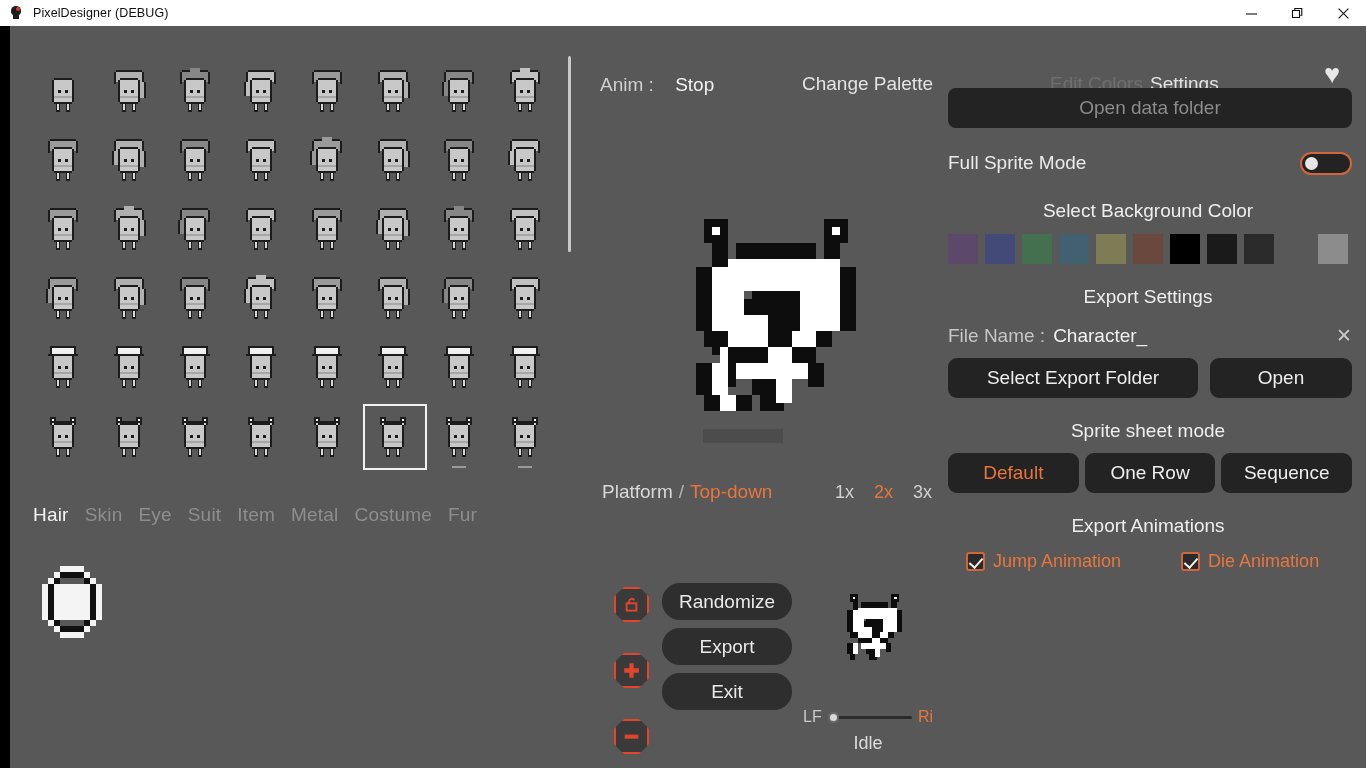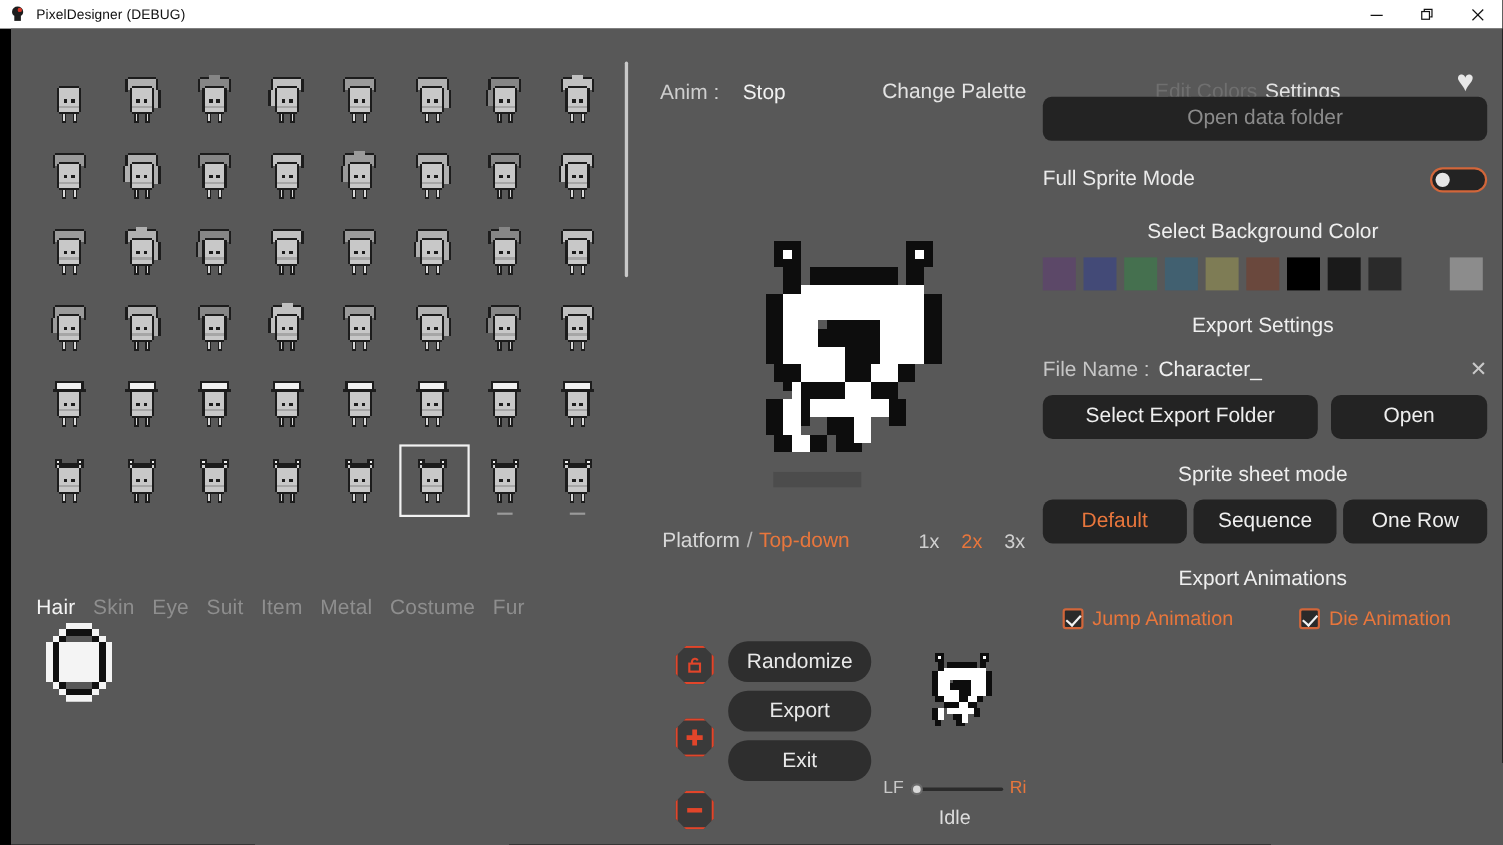--- a/index.html
+++ b/index.html
@@ -71,21 +71,21 @@
   .scroll-track {
     position: absolute; left: 558px; top: 30px; width: 4px; height: 230px;
   }
   .scroll-thumb {
     position: absolute; left: 0; top: 0; width: 3px; height: 196px;
     background: #c9c9c9; border-radius: 2px;
   }
 
   
   .cats {
-    position: absolute; left: 23px; top: 478px; display: flex; align-items: flex-start; gap: 16px; margin-top: 38px;
+    position: absolute; left: 23px; top: 478px; display: flex; align-items: flex-start; gap: 16px;
   }
   .cat { font-size: 19px; color: #8e8e8e; letter-spacing: .2px; }
   .cat.active { color: #f4f4f4; }
 
   
   .swatch-row { position: absolute; left: 26px; top: 540px; }
 
   
   .toolbar { position: absolute; left: 0; top: 0; width: 1356px; height: 60px; }
   .tbar-item { position: absolute; font-size: 19px; color: #e3e3e3; white-space: nowrap; }
@@ -1556,22 +1556,22 @@
       </div>
 
       <div class="btn-row">
         <span class="pill grow">Select Export Folder</span>
         <span class="pill w140">Open</span>
       </div>
 
       <div class="sec-title">Sprite sheet mode</div>
       <div class="mode-row" id="modes">
           <div class="mode-btn active">Default</div>
+          <div class="mode-btn">One Row</div>
           <div class="mode-btn">Sequence</div>
-          <div class="mode-btn">One Row</div>
         </div>
 
       <div class="sec-title">Export Animations</div>
       <div class="anim-row" id="anims">
           <div class="anim-item">
             <span class="chk"></span>
             <span class="anim-label">Jump Animation</span>
           </div>
           <div class="anim-item">
             <span class="chk"></span>

